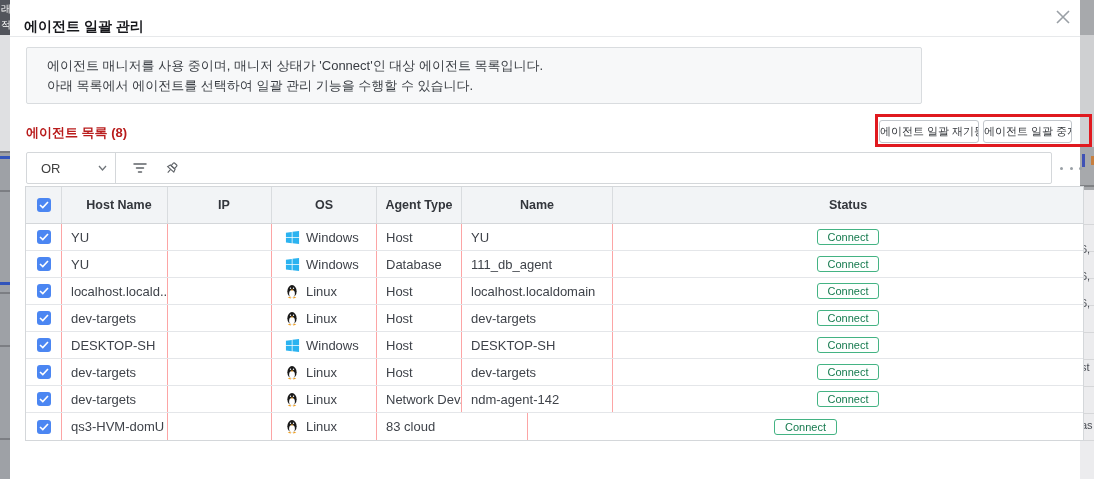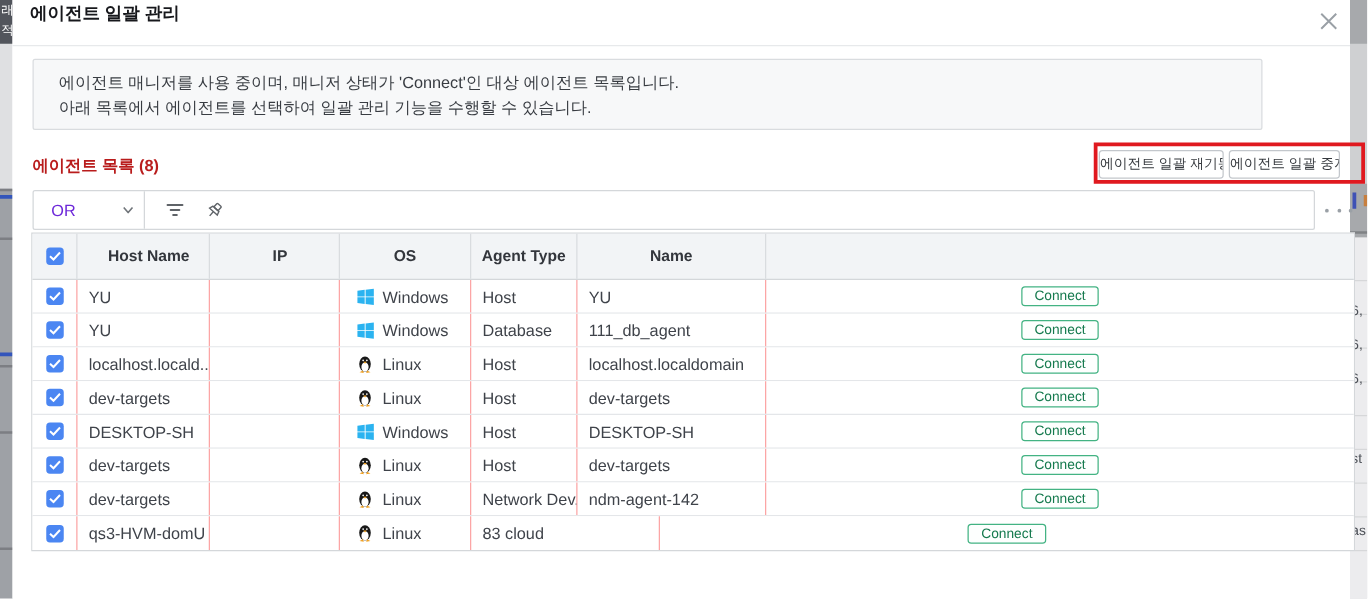--- a/index.html
+++ b/index.html
@@ -20,45 +20,45 @@
   .rs-mid { position:absolute; left:0; top:147px; width:14px; height:43px; background:#a7a9ac; }
   .rs-blue { position:absolute; left:2px; top:154px; width:3px; height:13px; background:#3f51b5; }
   .rs-orange { position:absolute; left:11px; top:156px; width:3px; height:9px; background:#c77f3f; }
   .rs-darkline { position:absolute; left:0; top:185px; width:14px; height:2px; background:#808285; }
   .rs-rows { position:absolute; left:0; top:190px; width:14px; height:289px; background:#ececee; }
   .rs-sep { position:absolute; left:0; width:14px; height:1px; background:#d6d7d9; }
   .rs-frag { position:absolute; left:1px; font-size:11px; color:#4a4e55; white-space:nowrap; }
 
   
   .dialog { position:absolute; left:10px; top:0; width:1070px; height:479px; background:#fff; z-index:2; }
-  .dlg-title { position:absolute; left:14px; top:2px; font-size:14px; font-weight:bold; color:#17181c;text-align:right; }
+  .dlg-title { position:absolute; left:14px; top:18px; font-size:14px; font-weight:bold; color:#17181c;text-align:right; }
   .close-btn { position:absolute; left:1043px; top:7px; width:20px; height:20px; cursor:pointer; }
   .title-divider { position:absolute; left:0; top:36px; width:1070px; height:1px; background:#e7e9eb; }
 
-  .notice { position:absolute; left:16px; top:47px; width:984px; height:57px; background:#f7f8f9;
+  .notice { position:absolute; left:16px; top:47px; width:896px; height:57px; background:#f7f8f9;
     border:1px solid #d9dcdf; border-radius:2px; padding:8px 20px; }
   .notice div { font-size:13px; color:#383c42; line-height:20px; }
 
   .section-title { position:absolute; left:16px; top:124px; font-size:13px; font-weight:bold; color:#b91c1c; }
 
   .action-btn { position:absolute; top:120px; height:23px; background:#fff; border:1px solid #c3c7cc;
     border-radius:3px; font-size:11px; color:#35383d; text-align:center; line-height:21px;
     white-space:nowrap; overflow:hidden; cursor:pointer; font-family:inherit; }
   .btn-restart { left:869px; width:100px; }
   .btn-stop { left:973px; width:89px; }
 
   .annotation { position:absolute; left:875px; top:114px; width:217px; height:33px;
     border:3px solid #e0191f; z-index:5; pointer-events:none; }
 
   
   .filter-bar { position:absolute; left:16px; top:152px; width:1026px; height:32px;
     border:1px solid #d4d7da; border-radius:2px; background:#fff; display:flex; align-items:center; }
   .op-select { width:89px; height:100%; border-right:1px solid #d4d7da; display:flex;
     align-items:center; padding:0 8px 0 14px; cursor:pointer; }
-  .op-label { font-size:13px; color:#6d28d9; flex:1; }
+  .op-label { font-size:13px; color:#404040; flex:1; }
   .fb-icon { margin-left:16px; display:flex; align-items:center; cursor:pointer; }
   .more-dots { position:absolute; left:1050px; top:160px; width:22px; height:16px; display:flex;
     align-items:center; justify-content:space-between; cursor:pointer; }
   .more-dots i { width:3px; height:3px; border-radius:50%; background:#9aa0a6; }
 
   
   .agent-table { position:absolute; left:15px; top:186px; width:1059px;
     border:1px solid #d4d7da; background:#fff; font-size:13px; }
   .thead { display:flex; height:37px; background:#f2f4f6; border-bottom:1px solid #d4d7da; }
   .th { display:flex; align-items:center; justify-content:center; font-weight:bold;
@@ -180,20 +180,21 @@
             <svg width="10" height="8" viewBox="0 0 10 8">
                 <path d="M1 4 L3.8 6.6 L9 1" stroke="#fff" stroke-width="1.6" fill="none"></path>
               </svg>
           </span>
         </div>
         <div class="th c1">Host Name</div>
         <div class="th c2">IP</div>
         <div class="th c3" style="justify-content:center;padding-left:0">OS</div>
         <div class="th c4" style="justify-content:center;padding-left:0">Agent Type</div>
         <div class="th c5" style="justify-content:center;padding-left:0">Name</div>
+        <div class="th c6">Status</div>
       </div>
       <div>
   <div class="trow">
     <div class="td c0">
       <span class="cb">
         <svg width="10" height="8" viewBox="0 0 10 8">
                   <path d="M1 4 L3.8 6.6 L9 1" stroke="#fff" stroke-width="1.6" fill="none"></path>
                 </svg>
       </span>
     </div>

